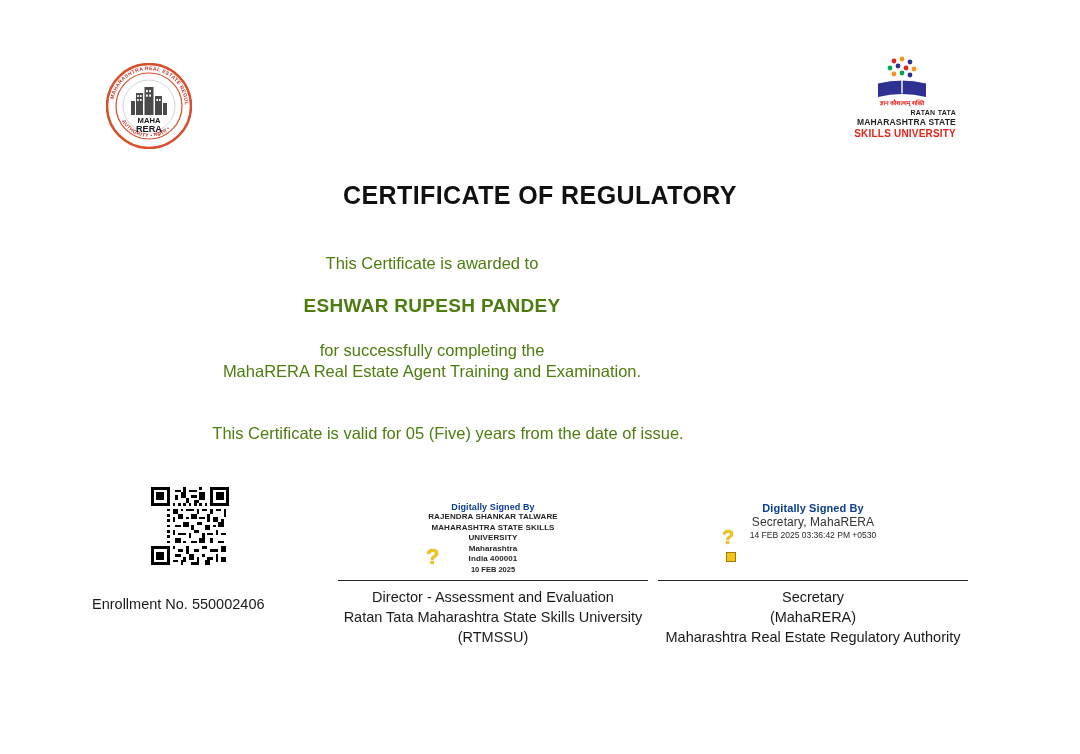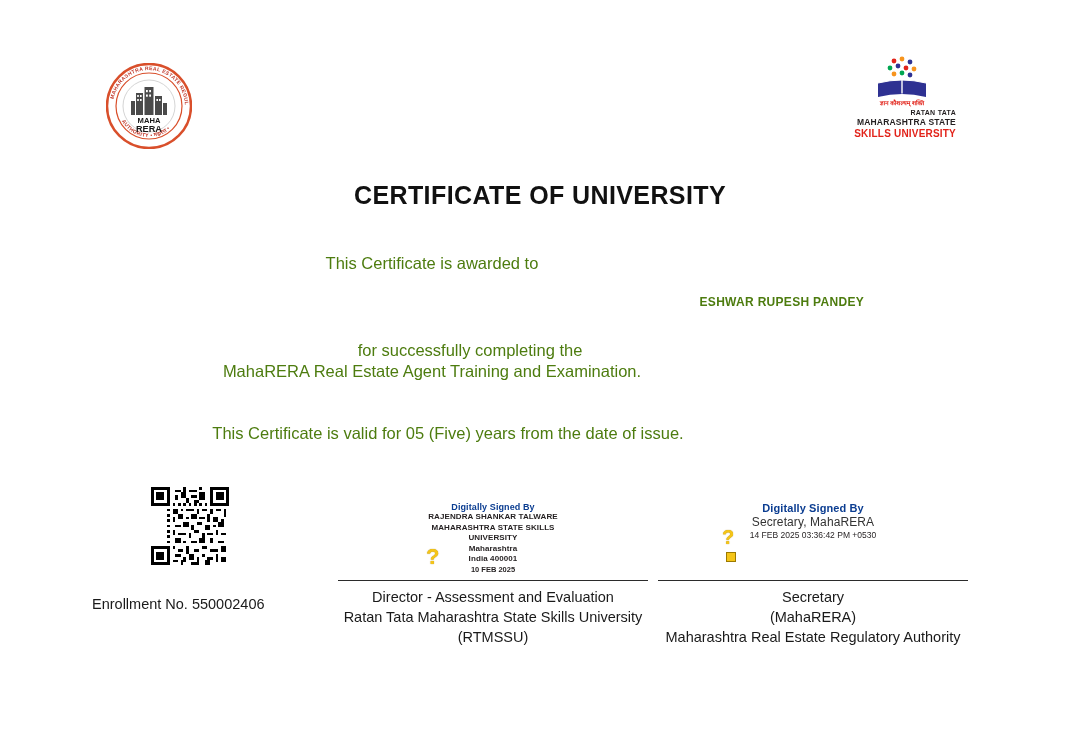--- a/index.html
+++ b/index.html
@@ -78,22 +78,22 @@
   }
 
   
   .line {
     position: absolute;
     width: 864px;
     text-align: center;
     color: #4d7c0f;
   }
   .awarded-to { top: 254px; font-size: 16.5px; }
-  .recipient  { top: 295px; font-size: 12px; font-weight: bold; letter-spacing: .3px; text-align: right; }
-  .for-line1  { top: 341px; font-size: 16.5px; padding-left: 38px; }
+  .recipient  { top: 295px; font-size: 19px; font-weight: bold; letter-spacing: .3px; }
+  .for-line1  { top: 341px; font-size: 16.5px; }
   .for-line2  { top: 362px; font-size: 16.5px; }
   .validity   { top: 424px; font-size: 16.5px; margin-left: 16px; }
 
   
   .qr {
     position: absolute;
     left: 151px;
     top: 487px;
     width: 78px;
     height: 78px;
@@ -251,21 +251,21 @@
         <path d="M30 28 Q54 22 78 28" fill="none" stroke="#ffffff" stroke-width="1"></path>
       </g>
       <text x="54" y="50" text-anchor="middle" font-family="Liberation Sans, sans-serif" font-size="6" fill="#e2231a" font-weight="bold">ज्ञान कौशल्यम् शक्ति</text>
     </svg>
   </div>
   <div class="rtmssu-name1">RATAN TATA</div>
   <div class="rtmssu-name2">MAHARASHTRA STATE</div>
   <div class="rtmssu-name3">SKILLS UNIVERSITY</div>
 </div>
 
-<div class="cert-title">CERTIFICATE OF UNIVERSITY</div>
+<div class="cert-title">CERTIFICATE OF REGULATORY</div>
 
 <div class="line awarded-to">This Certificate is awarded to</div>
 <div class="line recipient">ESHWAR RUPESH PANDEY</div>
 <div class="line for-line1">for successfully completing the</div>
 <div class="line for-line2">MahaRERA Real Estate Agent Training and Examination.</div>
 <div class="line validity">This Certificate is valid for 05 (Five) years from the date of issue.</div>
 
 <div class="qr">
   <svg width="78" height="78" viewBox="0 0 29 29" shape-rendering="crispEdges" aria-hidden="true">
     <rect width="29" height="29" fill="#ffffff"></rect>

